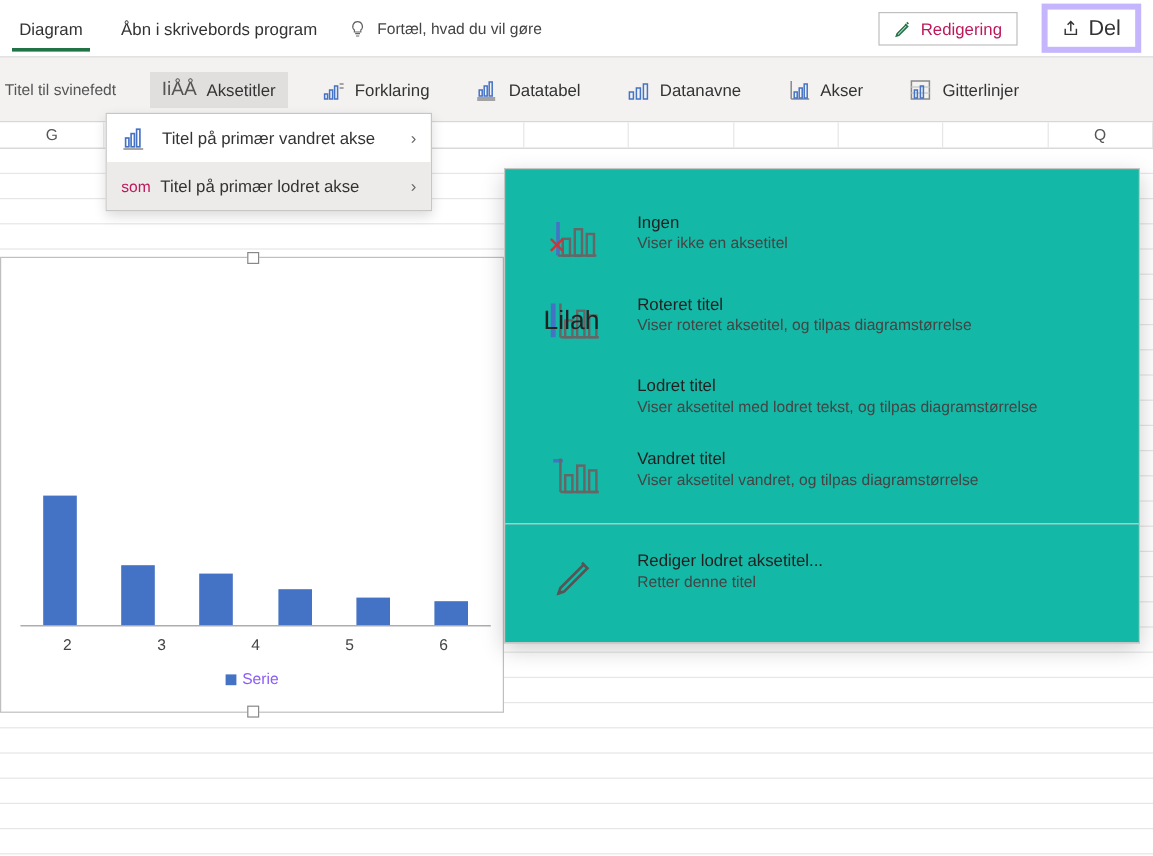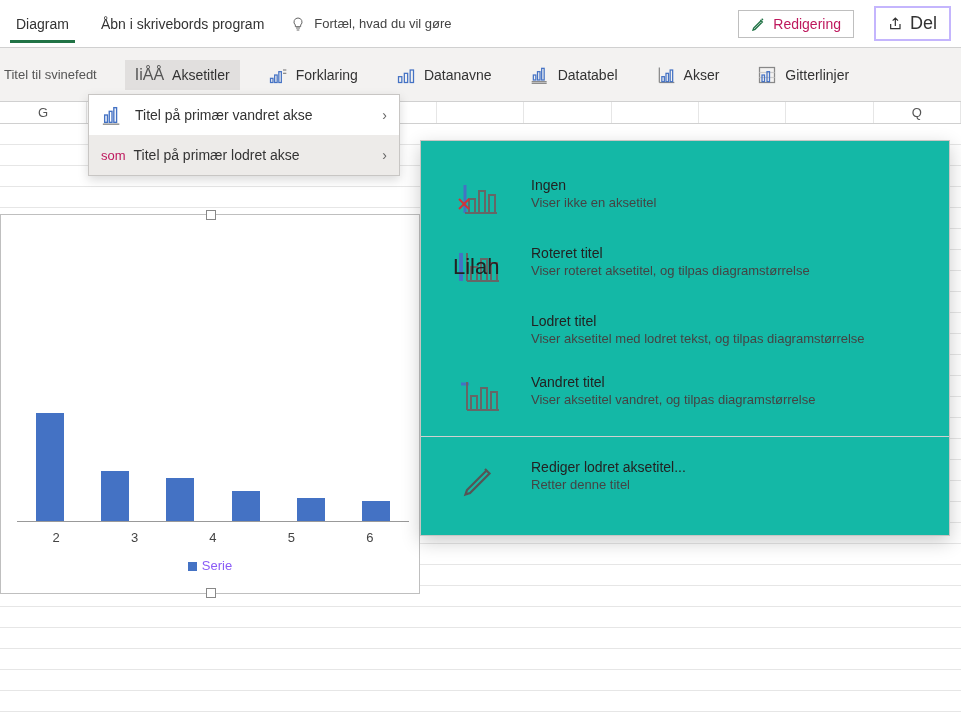--- a/index.html
+++ b/index.html
@@ -6,21 +6,21 @@
   body { width: 961px; height: 713px; background: #fff; overflow: hidden; position: relative; }
 
   .tabbar { display: flex; align-items: center; height: 48px; border-bottom: 1px solid #d0d0d0; padding: 0 10px; gap: 20px; }
   .tab { font-size: 14px; color: #333; padding: 10px 6px; position: relative; }
   .tab.active::after { content: ""; position: absolute; left: 0; right: 0; bottom: -1px; height: 3px; background: #217346; }
   .bulb-icon { width: 16px; height: 16px; display: inline-block; }
   .tellme { display: flex; align-items: center; gap: 8px; font-size: 13px; color: #444; }
   .spacer { flex: 1; }
   .btn { display: flex; align-items: center; gap: 6px; border: 1px solid #bfbfbf; background: #fff; padding: 5px 12px; font-size: 14px; color: #333; cursor: pointer; }
   .btn.edit { color: #be185d; align-items: flex-end; }
-  .btn.share { font-size: 18px; color: #333; border: 2px solid #c4b5fd; }
+  .btn.share { font-size: 18px; color: #333; border: 5px solid #c4b5fd; }
   .btn svg { width: 16px; height: 16px; }
 
   .ribbon { display: flex; align-items: center; height: 54px; background: #f3f2f1; border-bottom: 1px solid #d0d0d0; padding: 0 4px; gap: 18px; }
   .rbtn { display: flex; align-items: center; gap: 8px; font-size: 14px; color: #333; padding: 6px 10px; cursor: pointer; }
   .rbtn.active { background: #e1dfde; }
   .rbtn.first { font-size: 13px; color: #555; padding-left: 0; }
   .rbtn svg { width: 20px; height: 20px; }
 
   .sheet { position: relative; height: calc(713px - 94px); background: #fff; }
   .colhead { position: absolute; top: 0; left: 0; right: 0; height: 22px; display: flex; border-bottom: 1px solid #d0d0d0; }
@@ -32,21 +32,21 @@
   .chart-box::before, .chart-box::after { content: ""; position: absolute; width: 8px; height: 8px; background: #fff; border: 1px solid #888; left: 50%; margin-left: -4px; }
   .chart-box::before { top: -5px; }
   .chart-box::after { bottom: -5px; }
   .bars-area { position: absolute; left: 16px; right: 10px; top: 190px; bottom: 72px; display: flex; align-items: flex-end; justify-content: space-around; }
   .bar { width: 28px; background: #4472c4; }
   .xlabels { position: absolute; left: 16px; right: 10px; bottom: 48px; display: flex; justify-content: space-around; font-size: 13px; color: #444; }
   .legend { position: absolute; bottom: 20px; left: 0; right: 0; text-align: center; font-size: 13px; color: #8b5cf6; }
   .legend .sw { display: inline-block; width: 9px; height: 9px; background: #4472c4; margin-right: 5px; vertical-align: middle; }
   .baseline { position: absolute; left: 16px; right: 10px; bottom: 71px; height: 1px; background: #999; }
 
-  .submenu { position: absolute; top: 94px; left: 88px; width: 312px; background: #fff; border: 1px solid #c8c6c4; box-shadow: 0 4px 10px rgba(0,0,0,0.15); z-index: 10; }
+  .submenu { position: absolute; top: 94px; left: 88px; width: 272px; background: #fff; border: 1px solid #c8c6c4; box-shadow: 0 4px 10px rgba(0,0,0,0.15); z-index: 10; }
   .submenu-row { display: flex; align-items: center; height: 40px; padding: 0 12px; gap: 12px; font-size: 14px; color: #333; cursor: pointer; }
   .submenu-row.hover { background: #edebe9; }
   .submenu-row .chev { margin-left: auto; color: #666; font-size: 14px; }
   .submenu-row .pref { font-size: 13px; color: #be185d; margin-right: -4px; }
   .submenu-row svg.icon20 { width: 22px; height: 22px; flex-shrink: 0; }
 
   .flyout { position: absolute; top: 140px; left: 420px; width: 530px; background: #14b8a6; border: 1px solid #c8c6c4; box-shadow: 0 6px 18px rgba(0,0,0,0.2); z-index: 20; padding: 22px 0; }
   .fly-item { display: flex; align-items: flex-start; gap: 24px; padding: 14px 30px; cursor: pointer; }
   .fly-item .iconwrap { width: 56px; display: flex; justify-content: center; padding-top: 4px; }
   .fly-item .txt .t { font-size: 14px; color: #222; margin-bottom: 2px; }
@@ -92,35 +92,35 @@
         <rect x="3" y="16" width="3" height="5"></rect>
         <rect x="8" y="12" width="3" height="9"></rect>
         <rect x="13" y="8" width="3" height="13"></rect>
         <line x1="18" y1="6" x2="22" y2="6" stroke="#888"></line>
         <line x1="18" y1="10" x2="22" y2="10" stroke="#888"></line>
       </svg>
     <span>Forklaring</span>
   </div>
   <div class="rbtn">
     <svg class="icon20" viewBox="0 0 24 24" fill="none" stroke="#4472c4" stroke-width="1.5">
-        <rect x="3" y="14" width="4" height="7"></rect>
-        <rect x="10" y="10" width="4" height="11"></rect>
-        <rect x="17" y="6" width="4" height="15"></rect>
-      </svg>
-    <span>Datanavne</span>
-  </div>
-  <div class="rbtn">
-    <svg class="icon20" viewBox="0 0 24 24" fill="none" stroke="#4472c4" stroke-width="1.5">
         <rect x="4" y="12" width="3" height="6"></rect>
         <rect x="9" y="8" width="3" height="10"></rect>
         <rect x="14" y="4" width="3" height="14"></rect>
         <line x1="2" y1="20" x2="20" y2="20" stroke="#888"></line>
         <line x1="2" y1="22" x2="20" y2="22" stroke="#888"></line>
       </svg>
     <span>Datatabel</span>
+  </div>
+  <div class="rbtn">
+    <svg class="icon20" viewBox="0 0 24 24" fill="none" stroke="#4472c4" stroke-width="1.5">
+        <rect x="3" y="14" width="4" height="7"></rect>
+        <rect x="10" y="10" width="4" height="11"></rect>
+        <rect x="17" y="6" width="4" height="15"></rect>
+      </svg>
+    <span>Datanavne</span>
   </div>
   <div class="rbtn">
     <svg class="icon20" viewBox="0 0 24 24" fill="none" stroke="#4472c4" stroke-width="1.5">
         <line x1="4" y1="3" x2="4" y2="21" stroke="#888"></line>
         <line x1="4" y1="21" x2="22" y2="21" stroke="#888"></line>
         <rect x="7" y="14" width="3" height="6"></rect>
         <rect x="12" y="10" width="3" height="10"></rect>
         <rect x="17" y="6" width="3" height="14"></rect>
       </svg>
     <span>Akser</span>

